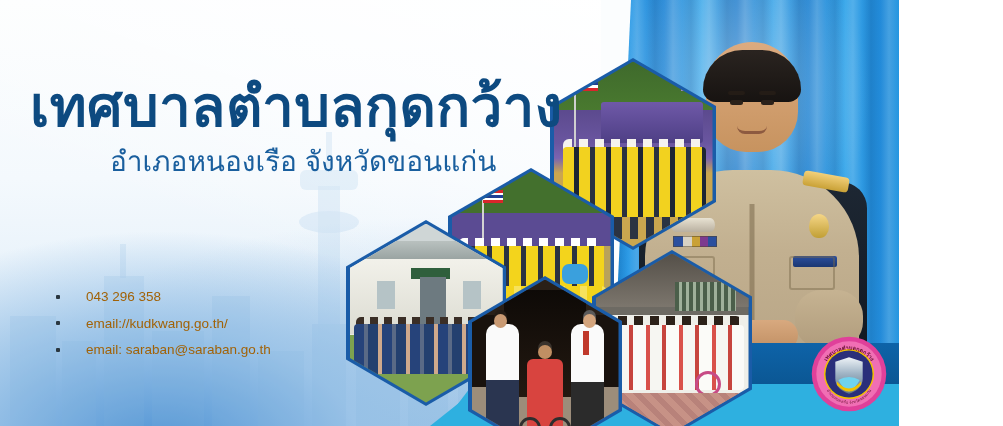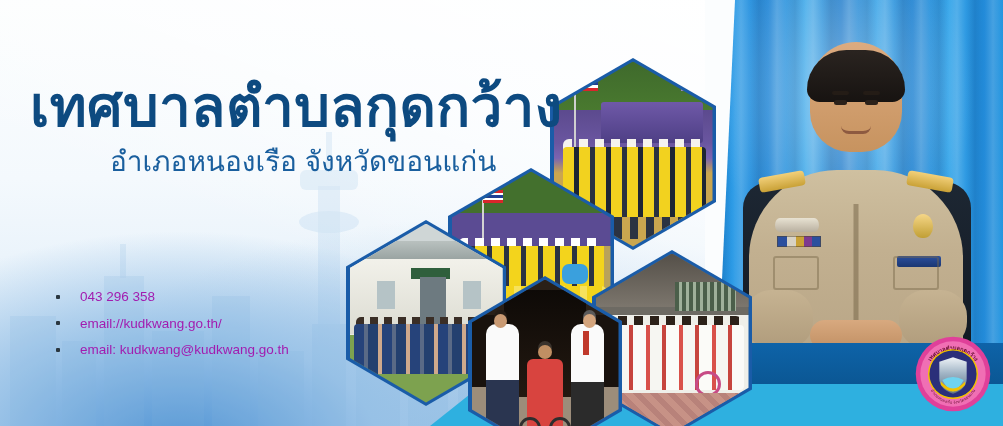--- a/index.html
+++ b/index.html
@@ -2,21 +2,21 @@
 <html><head>
 <meta charset="utf-8">
 <title>Kudkwang Subdistrict Municipality Banner</title>
 <style>
   * { margin:0; padding:0; box-sizing:border-box; }
   html,body { background:#ffffff; }
   body { font-family:"Liberation Sans","DejaVu Sans",sans-serif; }
 
   .banner {
     position:relative;
-    width:1003px; height:426px;
+    width:899px; height:426px;
     overflow:hidden;
     background:#ffffff;
   }
 
   
   .bg-base{
     position:absolute; inset:0;
     background:
       radial-gradient(ellipse 520px 300px at 18% 105%, #4f93d4 0%, #9cc4e8 38%, rgba(210,231,246,0) 72%),
       radial-gradient(ellipse 700px 420px at 48% 120%, rgba(120,172,219,.75) 0%, rgba(190,219,241,0) 70%),
@@ -135,22 +135,22 @@
     letter-spacing:.5px; white-space:nowrap;
   }
   .subtitle{
     margin-top:10px; margin-left:80px;
     font-size:28px; line-height:1.1; font-weight:400; color:#1a5f9e;
     white-space:nowrap;
   }
 
   
   .contact{ position:absolute; left:56px; top:290px; }
-  .contact li{ list-style:none; display:flex; align-items:center; gap:20px;
-    font-size:13.5px; color:#a21caf; line-height:1; margin-bottom:13px; }
+  .contact li{ list-style:none; display:flex; align-items:center; gap:26px;
+    font-size:13.5px; color:#a16207; line-height:1; margin-bottom:13px; }
   .bullet{ width:4px; height:4px; background:#2a3740; border-radius:1px; flex:0 0 auto; }
 
   
   .collage{ position:absolute; left:340px; top:58px; width:400px; height:368px; }
   .hex{
     position:absolute;
     clip-path:polygon(50% 0%, 100% 25%, 100% 75%, 50% 100%, 0% 75%, 0% 25%);
     background:#1a5ca8;
     display:flex; align-items:center; justify-content:center;
   }
@@ -416,21 +416,21 @@
     <li>
       <span class="bullet"></span>
       <span>043 296 358</span>
     </li>
     <li>
       <span class="bullet"></span>
       <span>email://kudkwang.go.th/</span>
     </li>
     <li>
       <span class="bullet"></span>
-      <span>email: kudkwang@kudkwang.go.th</span>
+      <span>email: saraban@saraban.go.th</span>
     </li>
   </ul>
 
   <div class="seal">
     <svg viewBox="0 0 100 100" width="76" height="76">
       <defs>
         <path id="arcTop" d="M 14,54 A 36,36 0 0 1 86,54"></path>
         <path id="arcBot" d="M 17,56 A 33,33 0 0 0 83,56"></path>
         <linearGradient id="shield" x1="0" y1="0" x2="0" y2="1">
           <stop offset="0%" stop-color="#eef3f7"></stop>

